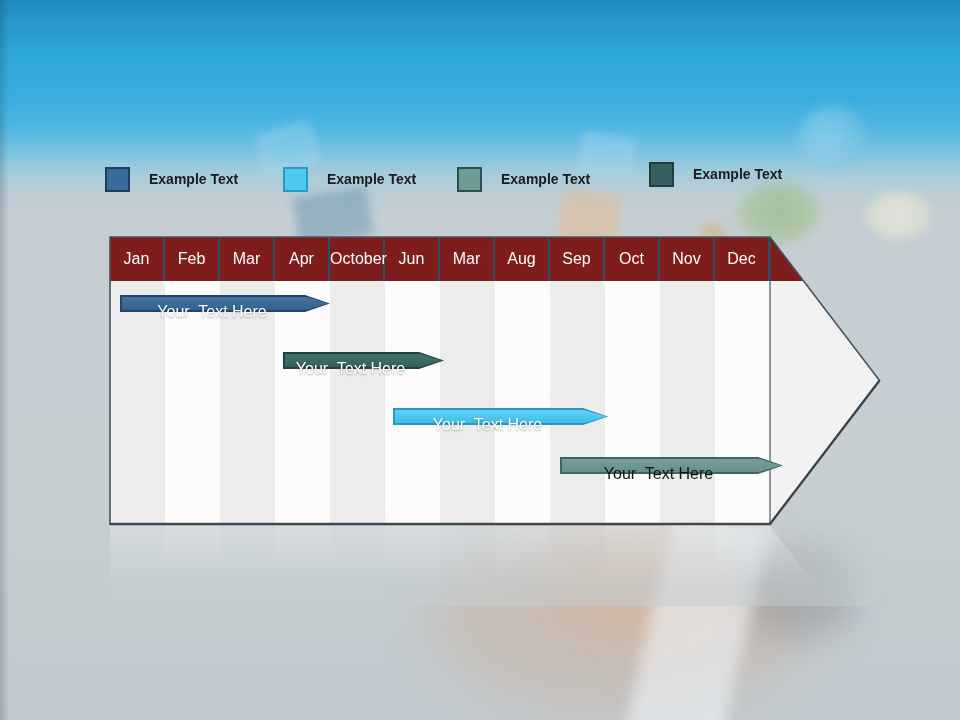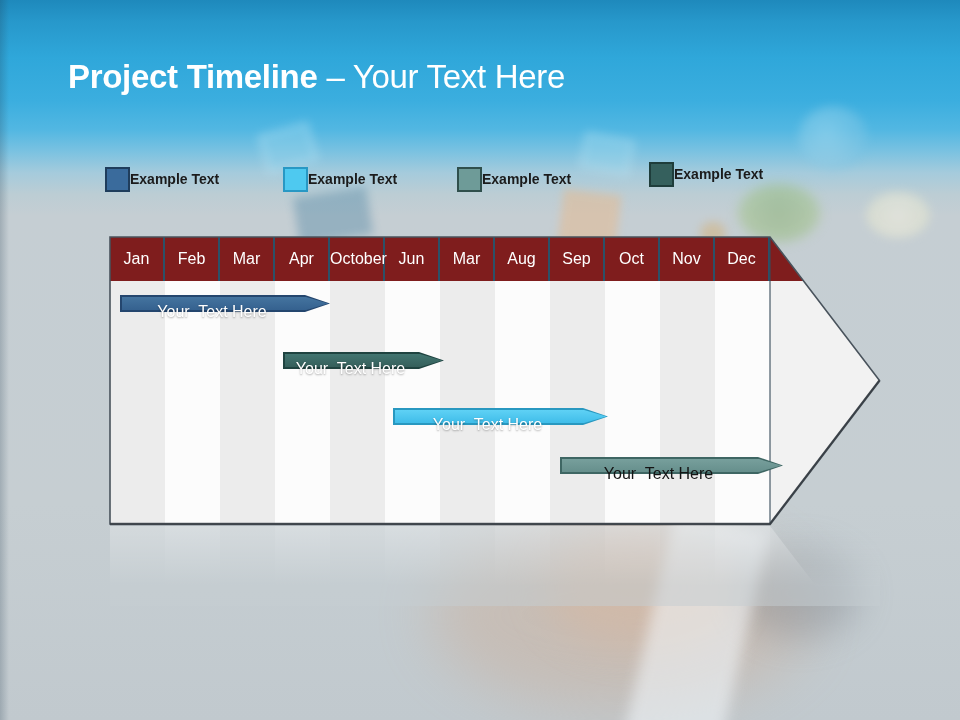--- a/index.html
+++ b/index.html
@@ -20,21 +20,21 @@
   .b-coin{left:700px;top:222px;width:26px;height:22px;border-radius:50%;background:#d8a85e;opacity:.4;}
   .b-hand1{left:430px;top:520px;width:380px;height:190px;border-radius:50%;background:#cf9f7d;opacity:.30;filter:blur(28px);}
   .b-hand2{left:545px;top:528px;width:190px;height:120px;border-radius:50%;background:#e0b393;opacity:.35;filter:blur(20px);}
   .b-watch{left:740px;top:548px;width:120px;height:90px;border-radius:50%;background:#5f6671;opacity:.28;filter:blur(18px);}
   .b-sleeve{left:648px;top:520px;width:96px;height:230px;background:#f3f8fc;opacity:.55;transform:rotate(13deg);filter:blur(7px);}
   
   .title{position:absolute;left:68px;top:58px;color:#fff;font-size:33px;letter-spacing:-.3px;white-space:pre;}
   .title .t-bold{font-weight:700;}
   .title .t-rest{font-weight:400;}
   
-  .legend-item{position:absolute;display:flex;align-items:center;height:24px;}
+  .legend-item{position:absolute;display:flex;align-items:center;gap:19px;height:24px;}
   .l1{left:105px;top:167px;}.l2{left:283px;top:167px;}.l3{left:457px;top:167px;}.l4{left:649px;top:162px;}
   .swatch{width:21px;height:21px;flex:0 0 auto;}
   .s1{background:#3A6B9C;border:2px solid #1F3D5C;}
   .s2{background:#4EC9F0;border:2px solid #2898C4;}
   .s3{background:#6E9B98;border:2px solid #2F4F4C;}
   .s4{background:#35605D;border:2px solid #1E3D3B;}
   .legend-label{font-size:14px;font-weight:700;color:#1b1b1b;}
   
   .tl{position:absolute;left:110px;top:237px;width:770px;height:287px;
       clip-path:polygon(0 0,660px 0,770px 143.5px,660px 287px,0 287px);
@@ -86,21 +86,20 @@
     <div class="blob b-plant"></div>
     <div class="blob b-piggy"></div>
     <div class="blob b-coin"></div>
     <div class="blob b-hand1"></div>
     <div class="blob b-hand2"></div>
     <div class="blob b-watch"></div>
     <div class="blob b-sleeve"></div>
   </div>
   <div class="edge-shade"></div>
 
-  <div class="title"><span class="t-bold">Project Timeline</span><span class="t-rest"> – Your Text Here</span></div>
 
   <div class="legend-item l1">
     <span class="swatch s1"></span>
     <span class="legend-label">Example Text</span>
   </div>
   <div class="legend-item l2">
     <span class="swatch s2"></span>
     <span class="legend-label">Example Text</span>
   </div>
   <div class="legend-item l3">

